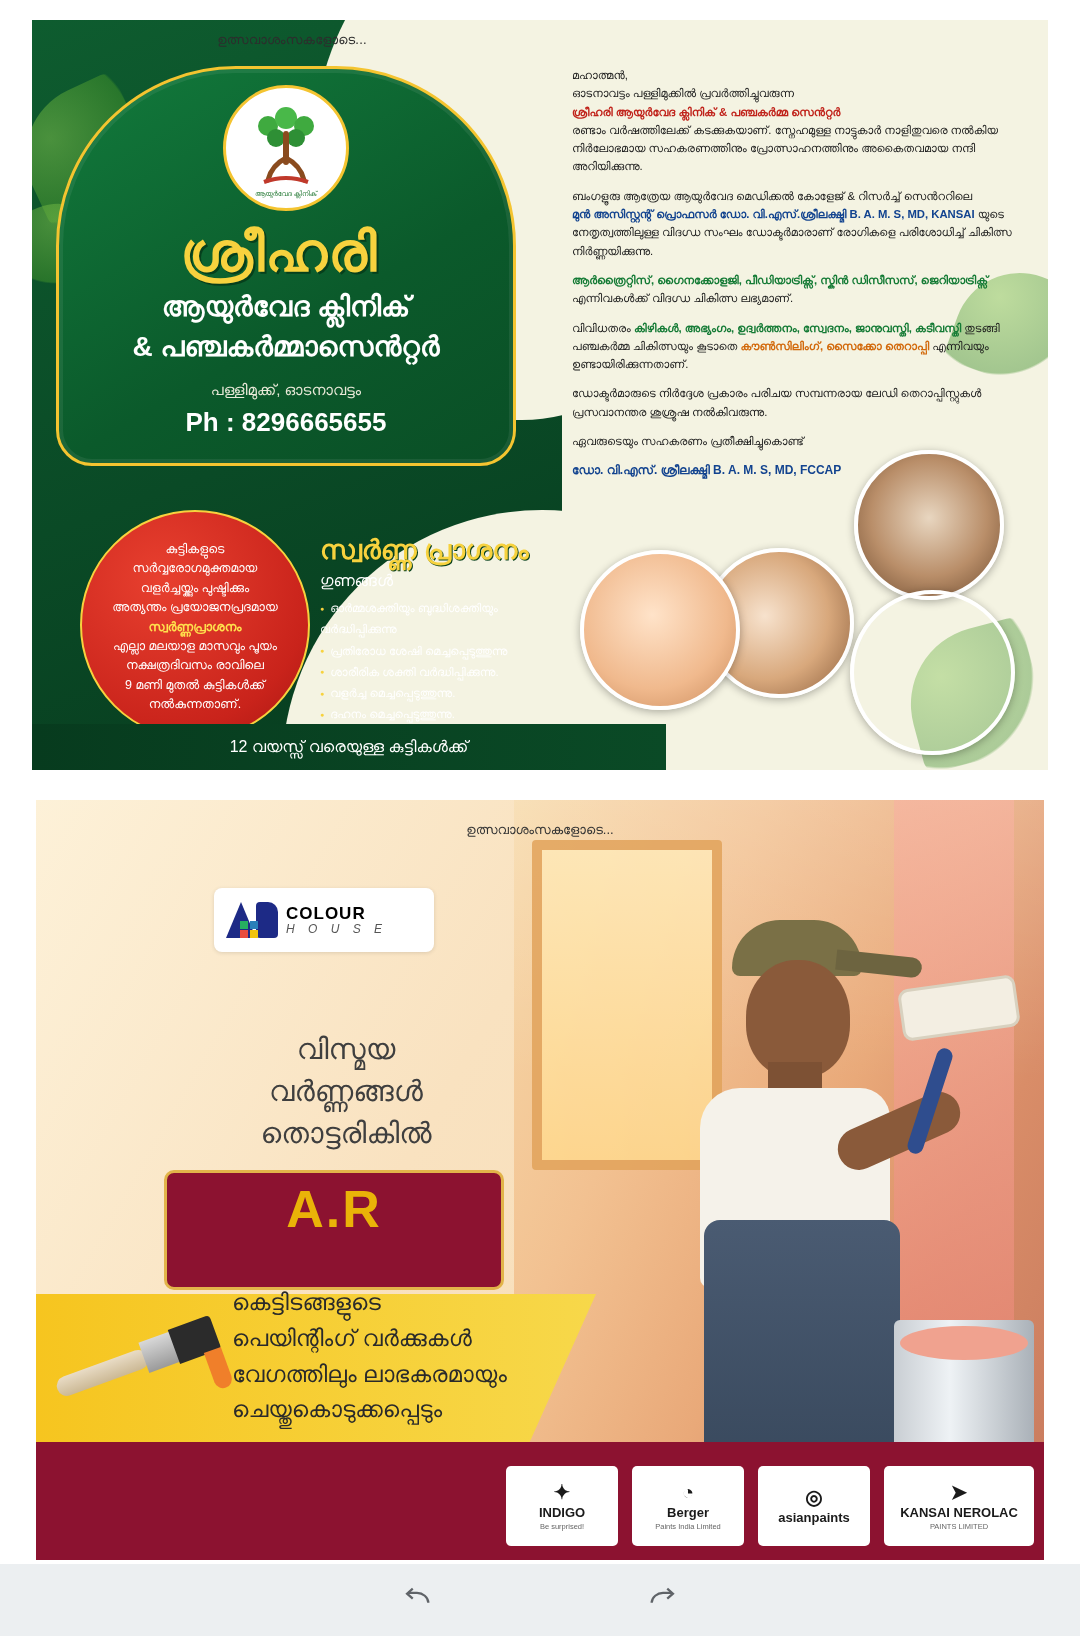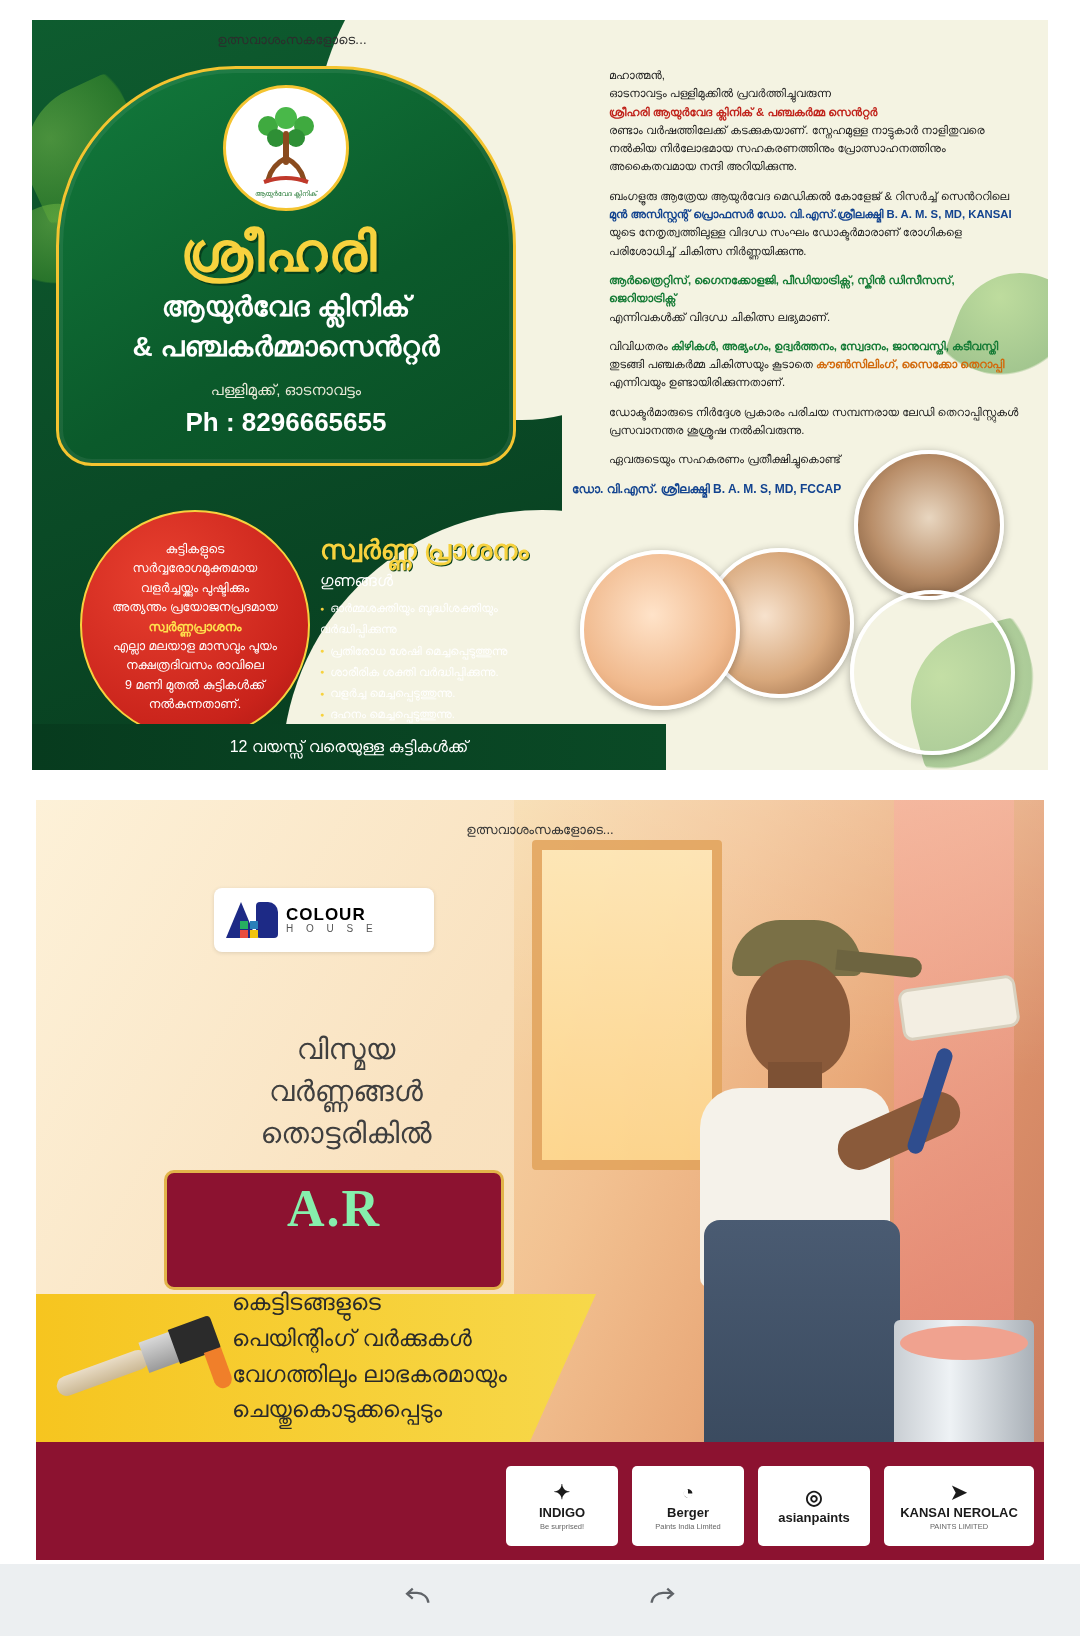--- a/index.html
+++ b/index.html
@@ -132,21 +132,21 @@
     color: #fff; font-size: 16px;
     display: flex; align-items: center; justify-content: center;
     z-index: 4;
   }
 
   
   .ad1-right {
     position: absolute; left: 540px; top: 46px; width: 450px;
     font-size: 11.3px; line-height: 1.62; color: #1a1a1a;
   }
-  .ad1-right p { margin-bottom: 11px; margin-left: 37px; }
+  .ad1-right p { margin-bottom: 11px; }
   .t-red { color: #c0221a; font-weight: bold; }
   .t-blue { color: #12438f; font-weight: bold; }
   .t-green { color: #137a34; font-weight: bold; }
   .t-orange { color: #d2690b; font-weight: bold; }
   .doctor-sign { color: #12438f; font-weight: bold; font-size: 12px; margin-top: 4px; }
 
   
   .pc { position: absolute; border-radius: 50%; border: 4px solid #fff; overflow: hidden; box-shadow: 0 2px 8px rgba(0,0,0,.3); z-index: 5; }
   .pc-baby { left: 548px; top: 530px; width: 160px; height: 160px;
     background: radial-gradient(circle at 45% 40%, #ffe3c9 0%, #f0b98d 60%, #c98a5b 100%); }
@@ -242,32 +242,32 @@
     border-left: 15px solid transparent; border-right: 15px solid transparent;
     border-bottom: 36px solid #1d2a86;
   }
   .ar-mark .r {
     position:absolute; right:0; top:2px; width: 22px; height: 36px;
     background:#1d2a86; border-radius: 4px 10px 4px 4px;
   }
   .ar-mark .sq { position:absolute; left:14px; bottom:2px; width:8px; height:8px; }
   .ar-logo-text { line-height: 1.05; }
   .ar-logo-text .l1 { font-size: 17px; font-weight: bold; letter-spacing: 1px; }
-  .ar-logo-text .l2 { font-size: 10px; letter-spacing: 5px; color:#555; }
+  .ar-logo-text .l2 { font-size: 12px; letter-spacing: 5px; color:#555;font-style:italic; }
 
   .ad2-slogan {
     position: absolute; left: 150px; top: 228px; width: 320px;
     text-align: center; color: #3f3f3f; font-size: 29px; line-height: 1.45;
   }
   .ar-banner {
     position: absolute; left: 128px; top: 370px; width: 340px; height: 120px;
     background: #8c1230; border: 3px solid #e2b44a; border-radius: 10px;
     text-align: center; padding-top: 10px;
   }
-  .ar-banner .big { color: #86efac; font-size: 52px; font-weight: bold; letter-spacing: 2px; line-height: 1; font-family: Liberation Serif, serif; }
+  .ar-banner .big { color: #eab308; font-size: 52px; font-weight: bold; letter-spacing: 2px; line-height: 1; }
   .ar-banner .small { color: #fff; font-size: 27px; letter-spacing: 2px; margin-top: 4px; }
   .ad2-place { position: absolute; left: 128px; top: 500px; width: 340px; text-align:center; font-size: 15px; color:#333; }
   .ad2-phone { position: absolute; left: 128px; top: 522px; width: 340px; text-align:center; font-size: 19px; font-weight:bold; color:#222; }
 
   .yellow-band {
     position: absolute; left: 0; bottom: 116px; width: 560px; height: 150px;
     background: linear-gradient(90deg,#f6c51f,#f7d84a);
     clip-path: polygon(0 0, 100% 0, 88% 100%, 0 100%);
   }
   .brush {

